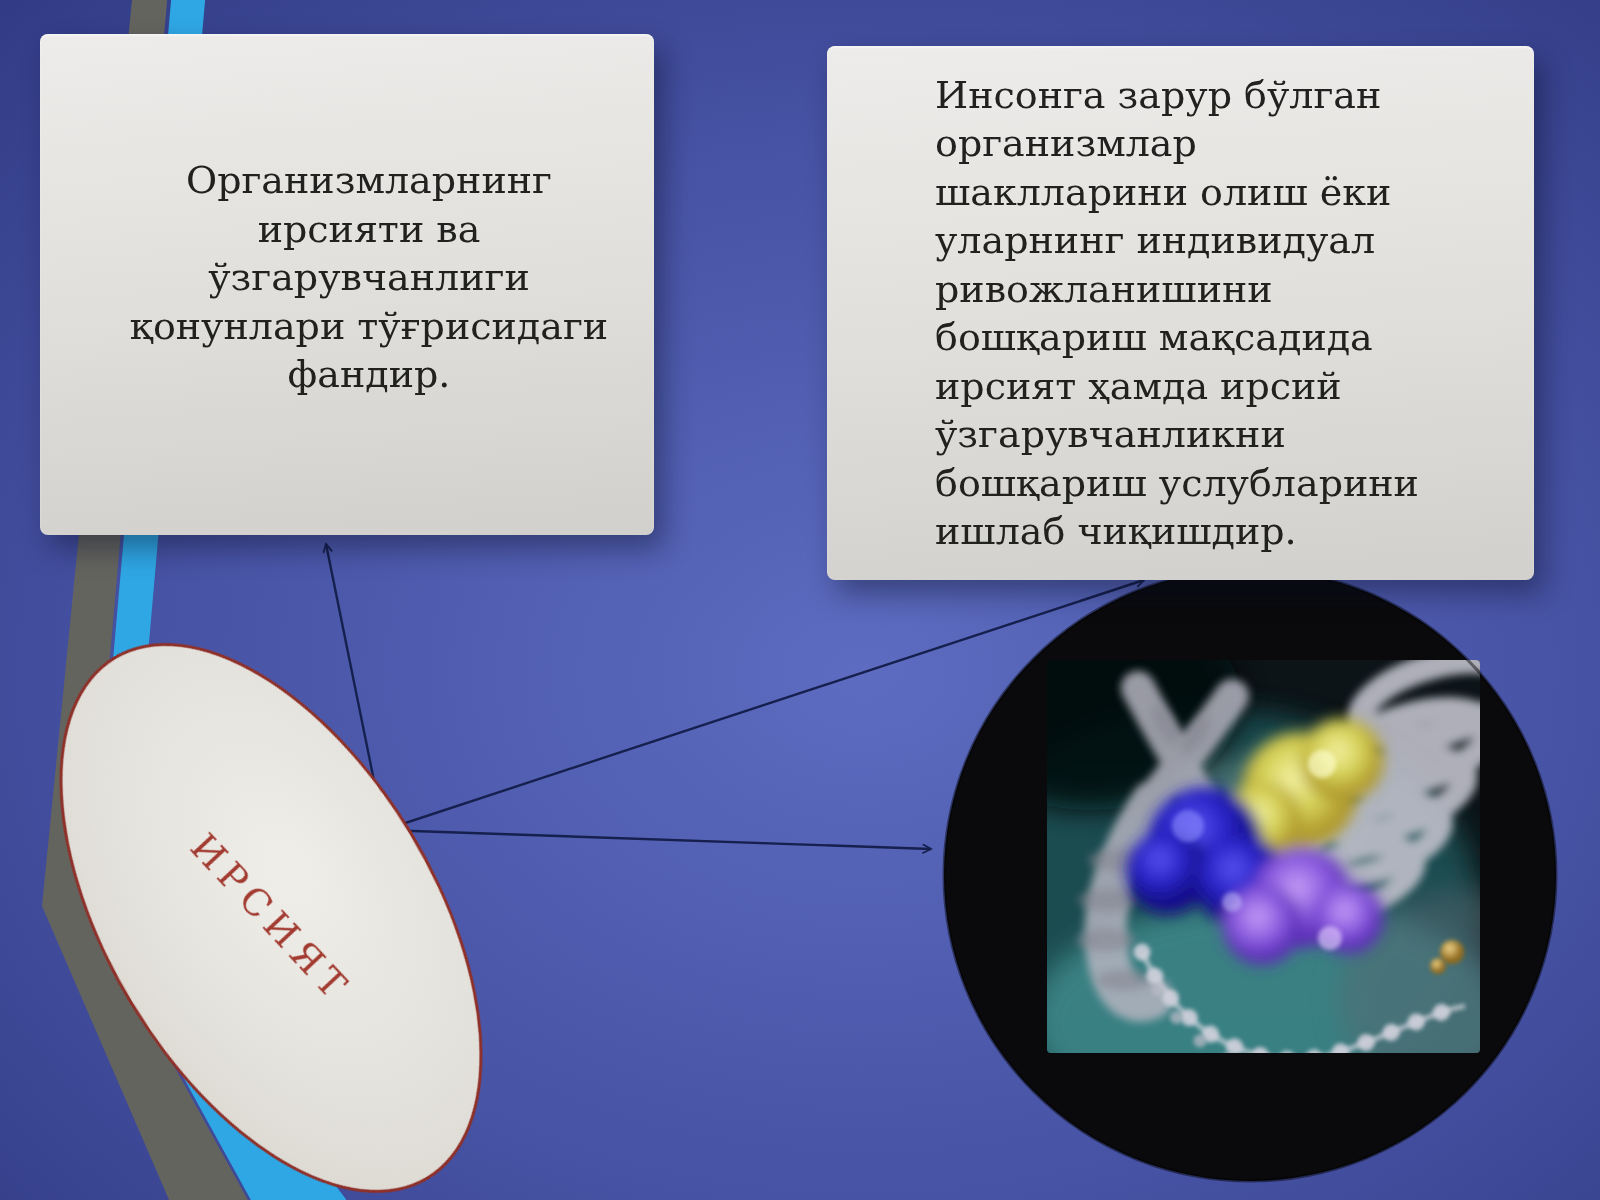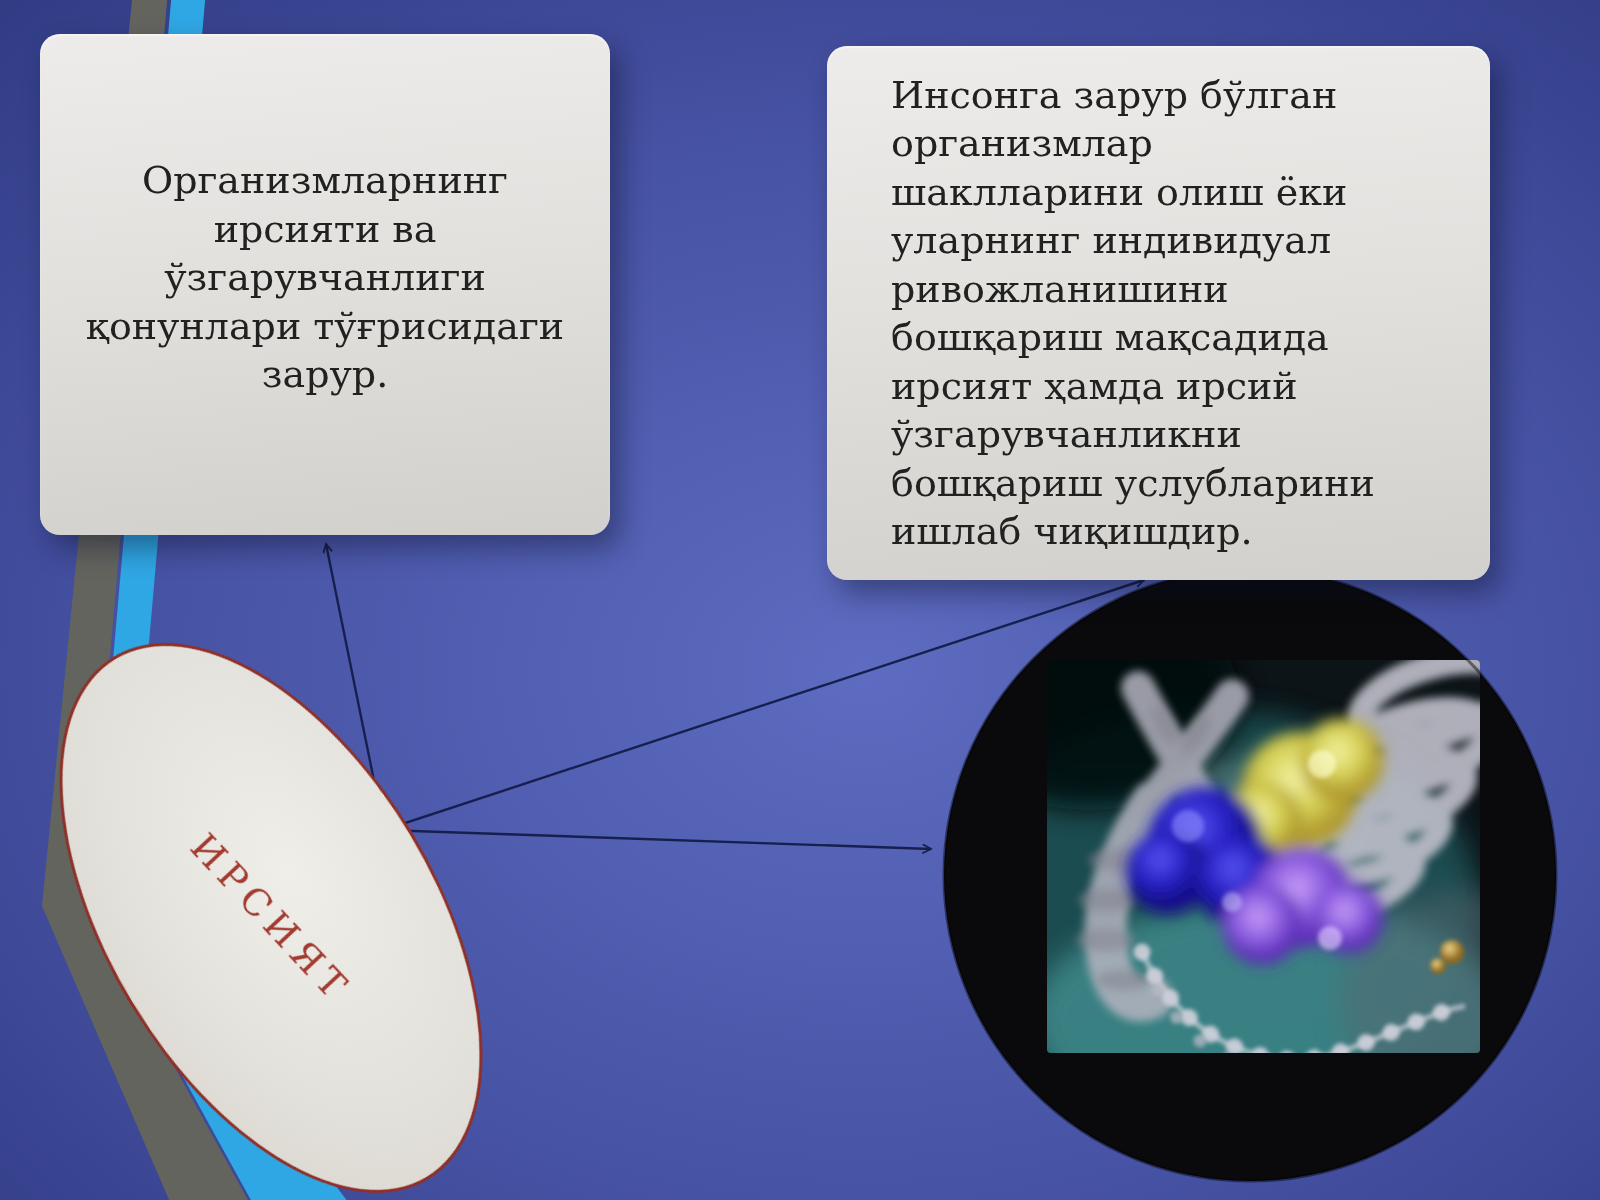--- a/index.html
+++ b/index.html
@@ -7,23 +7,24 @@
     position:relative;width:1600px;height:1200px;overflow:hidden;
     background:
       radial-gradient(115% 115% at 54% 56%, rgba(95,110,195,.95) 0%, rgba(72,84,166,.92) 38%, rgba(47,57,130,.95) 70%, rgba(30,38,100,1) 100%),
       #3a468f;
     font-family:"DejaVu Serif", serif;
   }
   .gfx{position:absolute;inset:0;z-index:0;}
   .textbox{
     position:absolute;z-index:2;
     background:linear-gradient(176deg,#edecea 0%,#e1e0dd 48%,#d1d0cd 100%);
-    border-radius:20px;
+    border-radius:8px;
     box-shadow:10px 14px 28px rgba(8,12,35,.40), inset 0 2px 2px rgba(255,255,255,.5);
     color:#21211f;
+    padding-left:44px;
   }
   .box-left{left:40px;top:34px;width:570px;height:501px;display:flex;align-items:center;justify-content:center;}
   .box-left .txt{white-space:pre-line;text-align:center;font-size:38px;line-height:1.28;padding:0 26px;margin-top:-14px;}
   .box-right{left:827px;top:46px;width:663px;height:534px;}
   .box-right .txt{white-space:pre-line;text-align:left;font-size:38px;line-height:1.275;padding:25px 34px 0 64px;}
   .ellipse{
     position:absolute;z-index:2;left:-34px;top:753px;width:610px;height:330px;
     border-radius:50%;border:3px solid #8e2f28;box-sizing:border-box;
     background:radial-gradient(ellipse at 45% 38%, #efeee9 0%, #e3e1db 55%, #d6d3cb 100%);
     transform:rotate(59deg);
@@ -152,21 +153,21 @@
       <line x1="384" y1="830" x2="1144" y2="580" marker-end="url(#arrhead)"></line>
       <line x1="384" y1="830" x2="931" y2="849" marker-end="url(#arrhead)"></line>
     </g>
   </svg>
 
   <div class="textbox box-left">
     <div class="txt">Организмларнинг
 ирсияти ва
 ўзгарувчанлиги
 қонунлари тўғрисидаги
-зарур.</div>
+фандир.</div>
   </div>
 
   <div class="textbox box-right">
     <div class="txt">Инсонга зарур бўлган
 организмлар
 шаклларини олиш ёки
 уларнинг индивидуал
 ривожланишини
 бошқариш мақсадида
 ирсият ҳамда ирсий

